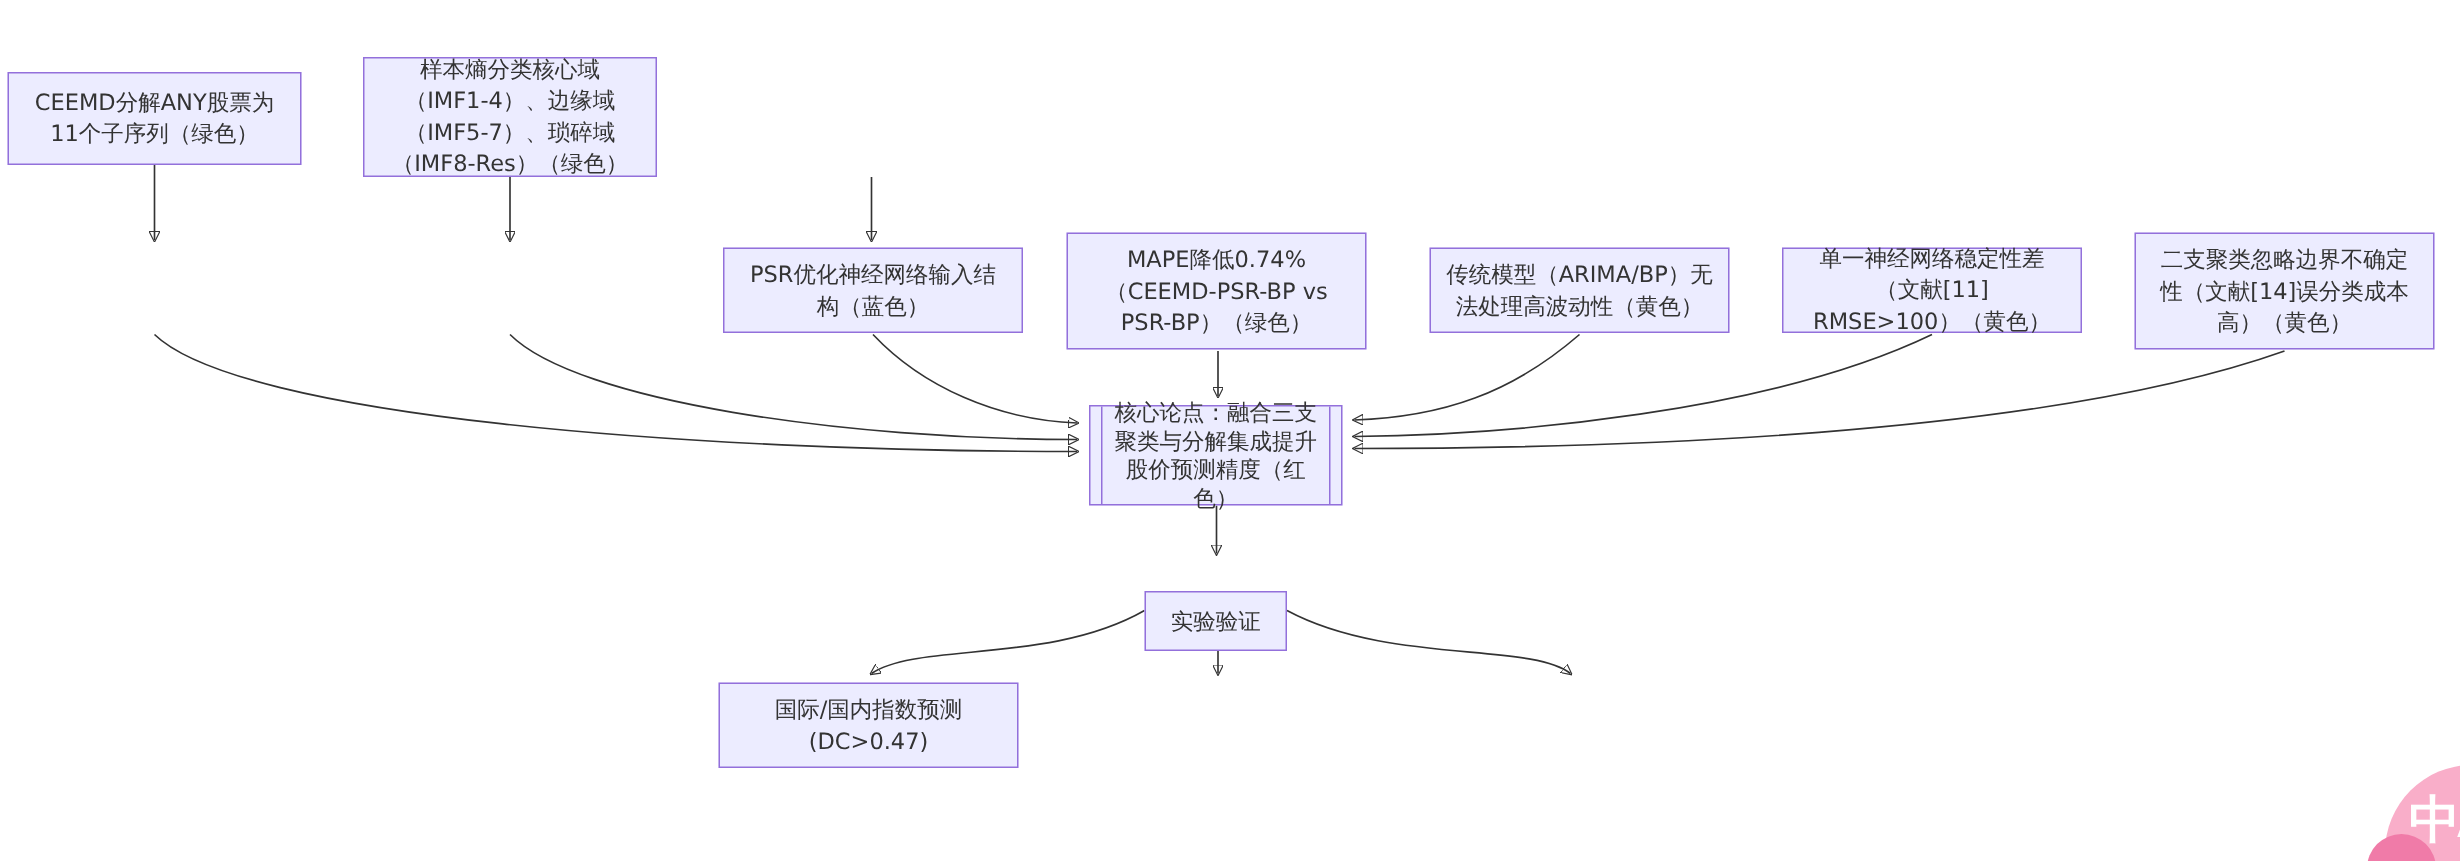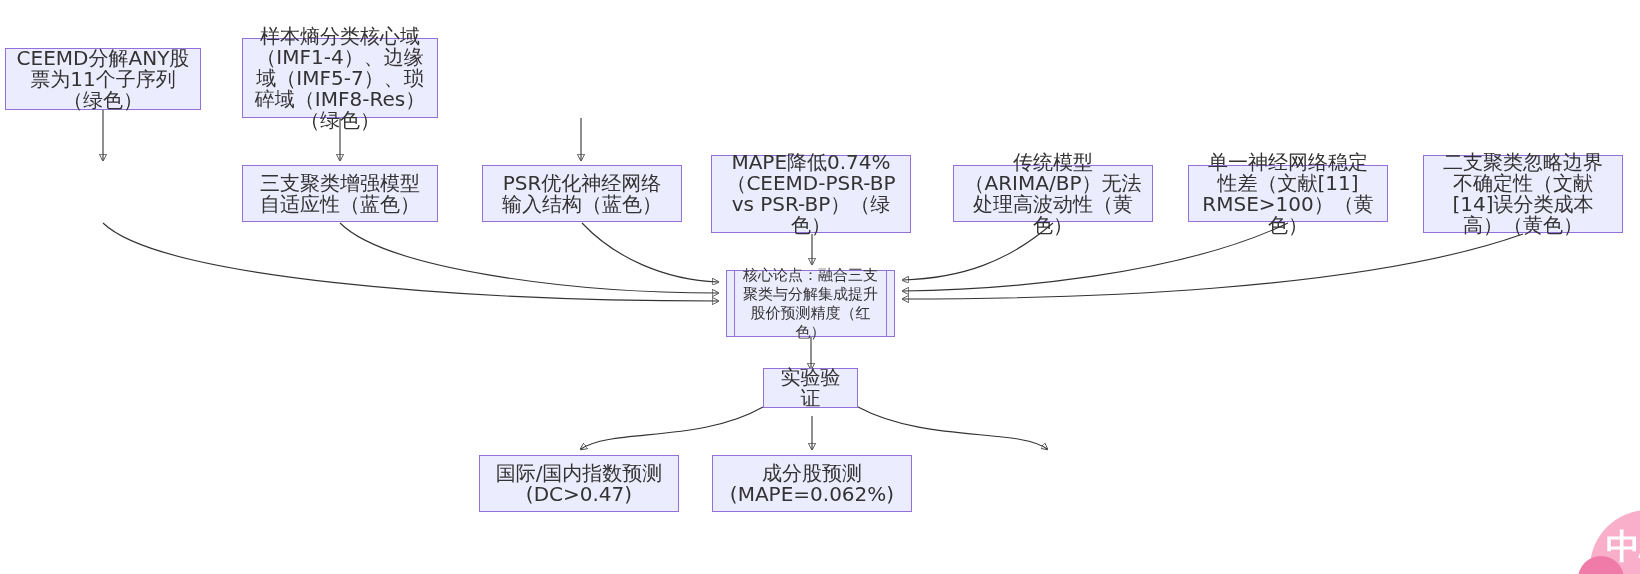--- a/index.html
+++ b/index.html
@@ -9,21 +9,21 @@
     background:#ffffff;
     font-family:"DejaVu Sans","Liberation Sans",sans-serif;
     overflow:hidden;
   }
   .node{
     position:absolute;
     box-sizing:border-box;
     background:#ECECFF;
     border:1px solid #9370DB;
     color:#333333;
-    font-size:20px;
+    font-size:15px;
     line-height:21px;
     display:flex;
     align-items:center;
     justify-content:center;
     text-align:center;
     padding:7px 10px;
   }
   .node.subroutine{
     padding:4px 14px;
     font-size:15px;
@@ -94,31 +94,29 @@
     <path d="M811,337 L811,369" marker-end="url(#arrow)"></path>
 
     <path d="M763,407 C700,443 612,428 581,449" marker-end="url(#arrow)"></path>
     <path d="M812,416 L812,449" marker-end="url(#arrow)"></path>
     <path d="M858,407 C925,443 1020,428 1047,449" marker-end="url(#arrow)"></path>
   </svg>
 
   <div class="node" style="left:5px;top:48px;width:196px;height:62px">CEEMD分解ANY股票为11个子序列（绿色）</div>
   <div class="node" style="left:242px;top:38px;width:196px;height:80px">样本熵分类核心域（IMF1-4）、边缘域（IMF5-7）、琐碎域（IMF8-Res）（绿色）</div>
 
-  <div class="node" style="left:242px;top:165px;width:196px;height:57px">三支聚类增强模型自适应性（蓝色）</div>
   <div class="node" style="left:482px;top:165px;width:200px;height:57px">PSR优化神经网络输入结构（蓝色）</div>
   <div class="node" style="left:711px;top:155px;width:200px;height:78px">MAPE降低0.74%（CEEMD-PSR-BP vs PSR-BP）（绿色）</div>
   <div class="node" style="left:953px;top:165px;width:200px;height:57px">传统模型（ARIMA/BP）无法处理高波动性（黄色）</div>
   <div class="node" style="left:1188px;top:165px;width:200px;height:57px">单一神经网络稳定性差（文献[11] RMSE&gt;100）（黄色）</div>
   <div class="node" style="left:1423px;top:155px;width:200px;height:78px">二支聚类忽略边界不确定性（文献[14]误分类成本高）（黄色）</div>
 
   <div class="node subroutine" style="left:726px;top:270px;width:169px;height:67px">核心论点：融合三支聚类与分解集成提升股价预测精度（红色）</div>
 
-  <div class="node" style="left:763px;top:368px;width:95px;height:40px">实验验证</div>
+  <div class="node" style="left:763px;top:394px;width:95px;height:40px">实验验证</div>
 
   <div class="node" style="left:479px;top:455px;width:200px;height:57px">国际/国内指数预测 (DC&gt;0.47)</div>
-  <div class="node" style="left:712px;top:455px;width:200px;height:57px">成分股预测 (MAPE=0.062%)</div>
 
   <div class="watermark">
     <span class="wm-label">中A</span>
   </div>
 
 </div>
 
 </body></html>

